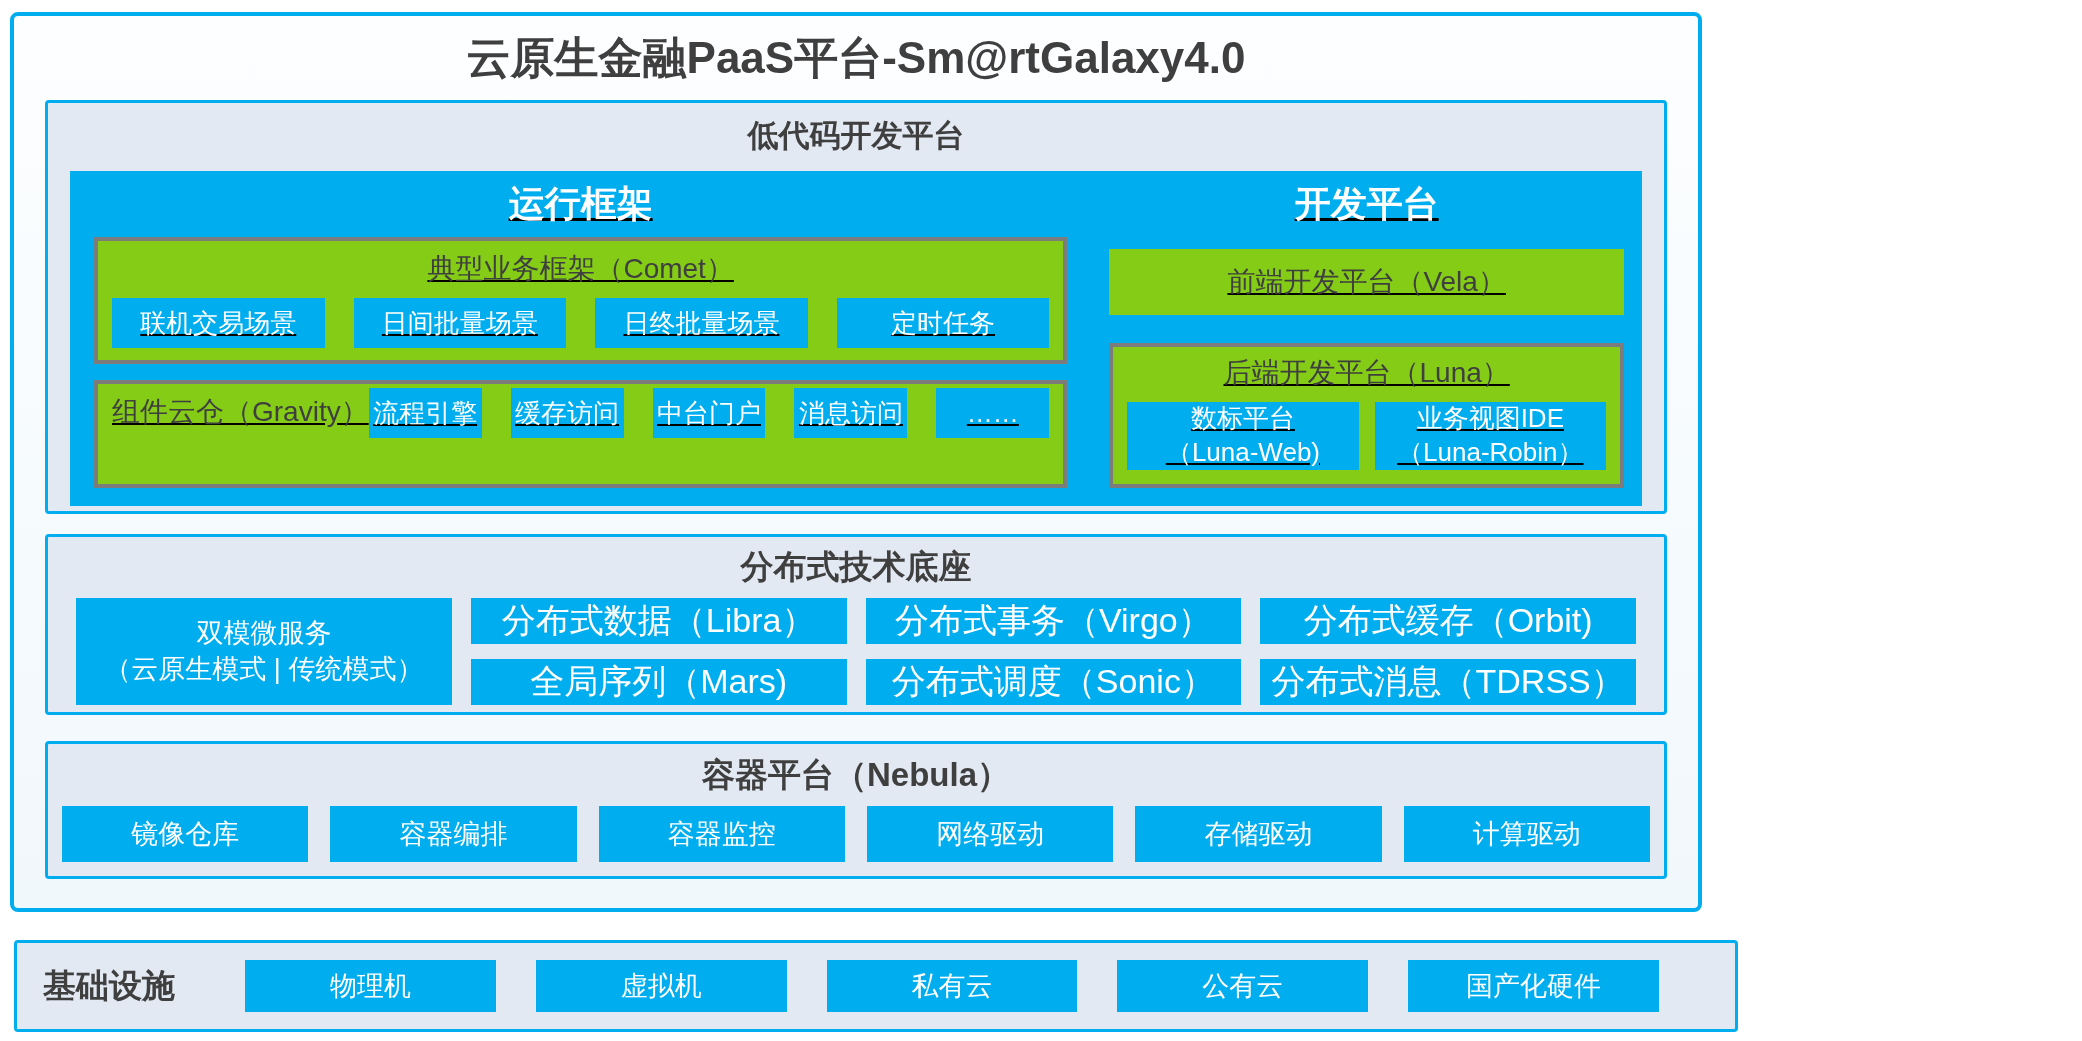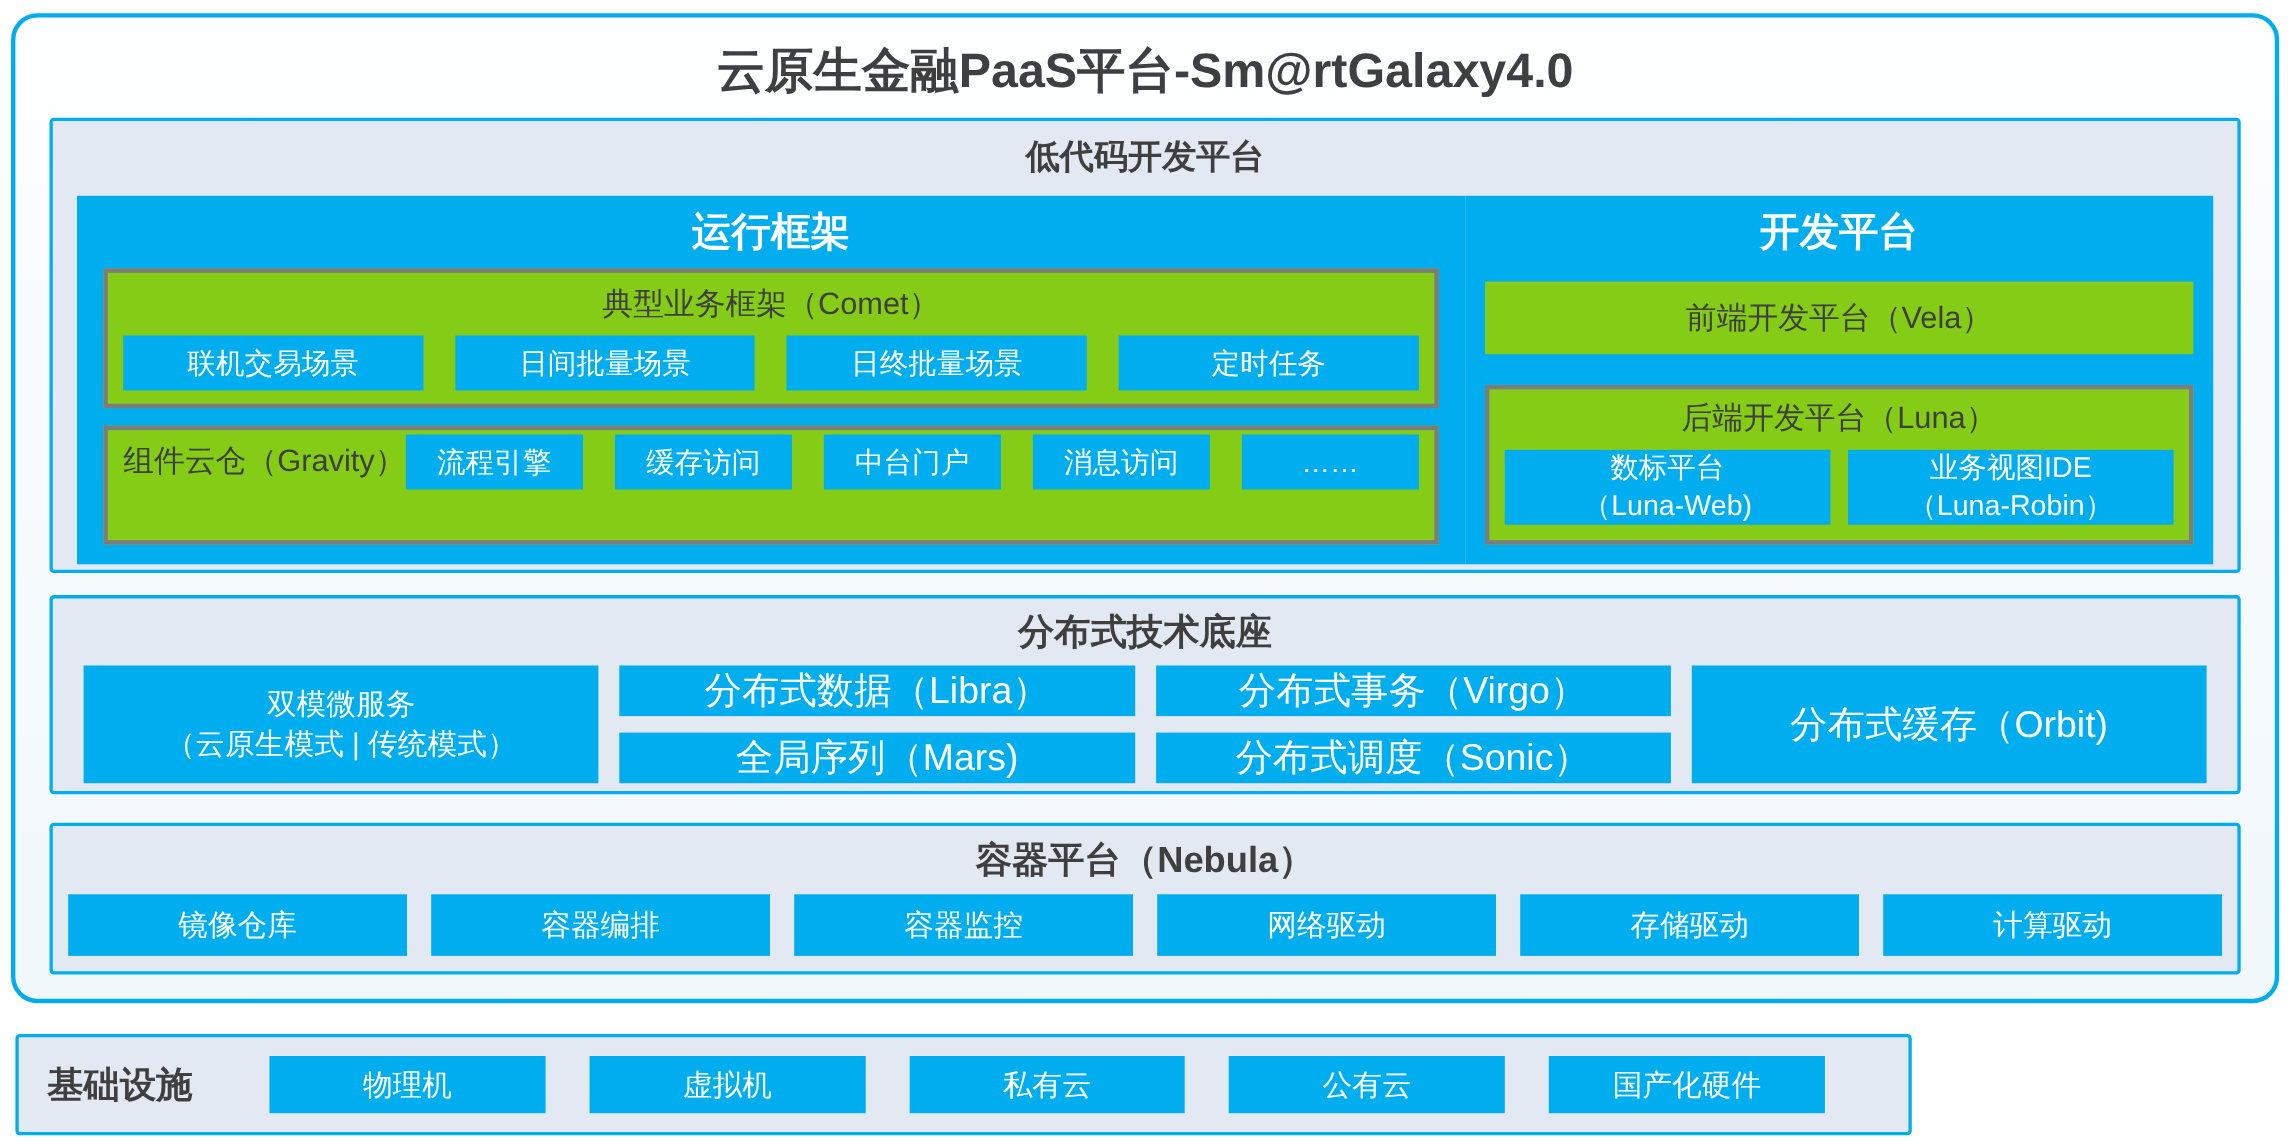--- a/index.html
+++ b/index.html
@@ -7,27 +7,27 @@
     width: 2082px; height: 1041px;
     background: #FFFFFF;
     font-family: "Liberation Sans", "DejaVu Sans", sans-serif;
     overflow: hidden;
   }
   .canvas { position: relative; width: 2082px; height: 1041px; background: #FFFFFF; }
 
   
   .outer {
     position: absolute; left: 10px; top: 12px;
-    width: 2062px; height: 900px;
+    width: 1692px; height: 900px;
     box-sizing: border-box;
     border: 4px solid #00AEEF;
-    border-radius: 24px;
+    border-radius: 8px;
     background: linear-gradient(180deg, #FDFEFF 0%, #F5FAFD 60%, #F1F8FC 100%);
     padding: 12px 31px 22px 31px;
-    display: flex; flex-direction: column; justify-content: flex-end;
+    display: flex; flex-direction: column;
   }
   .main-title {
     text-align: center;
     font-size: 44px; font-weight: bold;
     color: #3F3F3F;
     height: 72px; line-height: 60px;
     flex: 0 0 auto;
   }
 
   
@@ -41,21 +41,21 @@
     text-align: center;
     font-size: 31px; font-weight: bold;
     color: #3F3F3F;
     padding: 12px 0 10px 0;
     flex: 0 0 auto;
   }
 
   
   .row1 { display: flex; gap: 28px; height: 414px; flex: 0 0 auto; }
   .lowcode { flex: 1; display: flex; flex-direction: column; }
-  .lowcode-body { flex: 1; display: flex; padding: 4px 22px 20px 22px; }
+  .lowcode-body { flex: 1; display: flex; padding: 4px 22px 20px 22px; text-decoration: underline; }
 
   .bluepanel { background: #00AEEF; display: flex; flex-direction: column; }
   .bluepanel.runtime { flex: 994; padding-bottom: 18px; }
   .bluepanel.dev { flex: 536; padding-bottom: 18px; }
   .bluepanel-title {
     color: #FFFFFF; font-weight: bold;
     font-size: 36px; text-align: center;
     padding: 9px 0 8px 0; flex: 0 0 auto;
   }
 
@@ -207,20 +207,21 @@
           <div class="bluebtn">全局序列（Mars)</div>
         </div>
 
         <div class="dist-col">
           <div class="bluebtn">分布式事务（Virgo）</div>
           <div class="bluebtn">分布式调度（Sonic）</div>
         </div>
 
         <div class="dist-col">
           <div class="bluebtn">分布式缓存（Orbit)</div>
+          <div class="bluebtn">分布式消息（TDRSS）</div>
         </div>
 
       </div>
     </section>
 
     <section class="panel containerp">
       <div class="panel-title">容器平台（Nebula）</div>
       <div class="btn-row">
         <div class="bluebtn">镜像仓库</div>
         <div class="bluebtn">容器编排</div>

